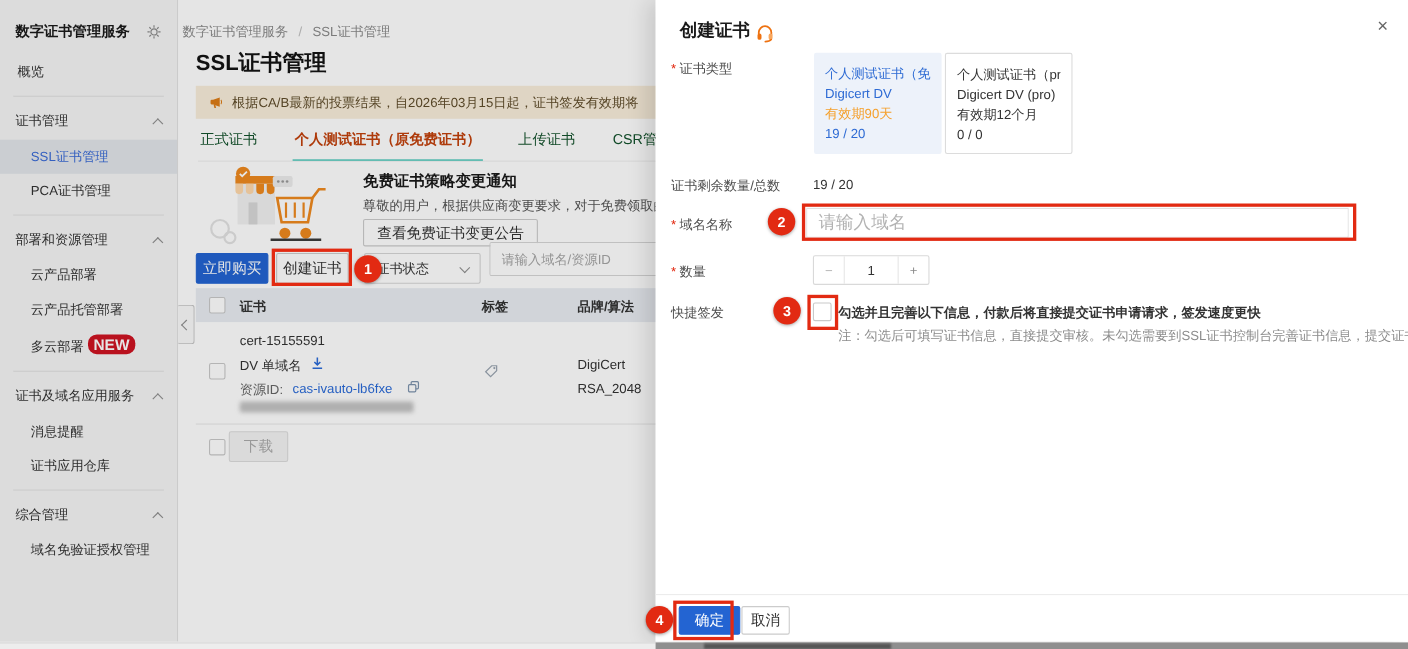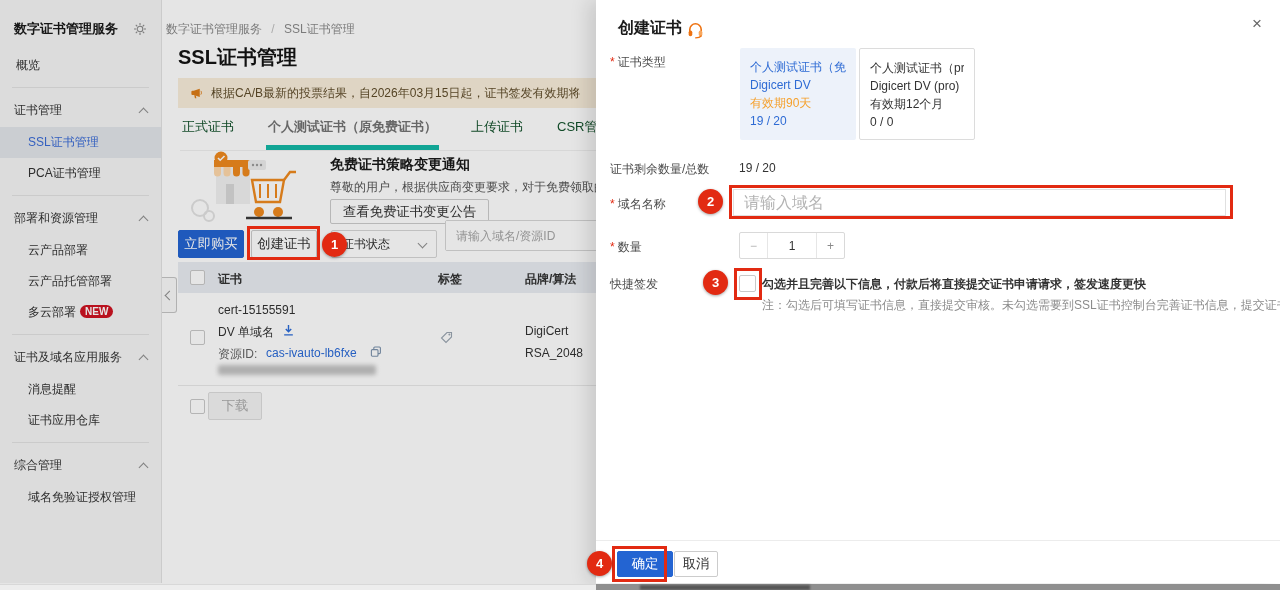--- a/index.html
+++ b/index.html
@@ -11,37 +11,37 @@
   
   .sidebar{position:absolute;left:0;top:0;width:162px;height:583px;background:#f5f5f5;border-right:1px solid #e2e2e2;z-index:1}
   .sb-head{display:flex;justify-content:space-between;align-items:center;padding:20px 14px 2px}
   .sb-title{font-size:13px;font-weight:700;color:#1a1a1a}
   .sb-item{padding:7px 16px;color:#333;white-space:nowrap}
   .sb-item.top{margin-top:10px}
   .sb-item.child{padding-left:28px}
   .sb-item.active{background:#e3e6ea;color:#3a6bd6}
   .sb-group{display:flex;justify-content:space-between;align-items:center;padding:8px 14px;color:#333;white-space:nowrap}
   .sb-div{height:1px;background:#e3e3e3;margin:6px 12px}
-  .pill{display:inline-block;background:#cf1322;color:#fff;font-size:10px;font-weight:700;border-radius:8px;padding:1px 5px;margin-left:4px;vertical-align:1px}
+  .pill{display:inline-block;background:#cf1322;color:#fff;font-size:14px;font-weight:700;border-radius:8px;padding:1px 5px;margin-left:4px;vertical-align:1px}
   .chev{display:inline-block;width:7px;height:7px;border-right:1.4px solid #8f8f8f;border-bottom:1.4px solid #8f8f8f}
   .chev.up{transform:rotate(-135deg);margin-top:4px}
   .chev.down{transform:rotate(45deg);margin-bottom:2px}
   .chev.left{transform:rotate(135deg)}
   .handle{position:absolute;left:162px;top:277px;width:15px;height:36px;background:#fafafa;border:1px solid #c6c6c6;border-left:none;border-radius:0 3px 3px 0;display:flex;align-items:center;justify-content:center;z-index:2}
 
   
   .main{position:absolute;left:162px;top:0;width:1118px;height:583px;background:#fff;z-index:1}
   .crumb{position:absolute;left:4px;top:21px;color:#8a8a8a}
   .crumb .sep{color:#c0c0c0;margin:0 6px}
   .page-title{position:absolute;left:16px;top:44px;font-size:20px;font-weight:700;color:#141414}
   .banner{position:absolute;left:16px;top:78px;width:980px;height:30px;background:#f9eedb;display:flex;align-items:center;padding:0 12px;color:#5f4c2a}
   .banner svg{margin-right:8px;flex:0 0 auto}
   .tabs{position:absolute;left:18px;top:114px;width:960px;border-bottom:1px solid #f0f0f0;display:flex;gap:30px;font-size:13px}
   .tab{padding:4px 2px 9px;color:#14532d;white-space:nowrap}
-  .tab.active{color:#737373;font-weight:700;border-bottom:5px solid #14b8a6}
+  .tab.active{color:#c2410c;font-weight:700;border-bottom:1px solid #14b8a6}
   .notice-title{position:absolute;left:168px;top:156px;font-size:14px;font-weight:700;color:#1a1a1a}
   .notice-body{position:absolute;left:168px;top:179px;color:#555;white-space:nowrap}
   .btn{display:flex;align-items:center;justify-content:center;border:1px solid #ccc;background:#fff;border-radius:2px;color:#333;cursor:pointer;white-space:nowrap}
   .btn.primary{background:#2364d2;border-color:#2364d2;color:#fff}
   .btn.disabled{background:#f3f3f3;border-color:#ddd;color:#ababab}
   .notice-btn{position:absolute;left:168px;top:199px;height:25px;padding:0 12px}
   .buy-btn{position:absolute;left:16px;top:230px;width:66px;height:28px}
   .create-btn{position:absolute;left:89px;top:230px;width:66px;height:28px}
   .select{position:absolute;left:169px;top:230px;width:106px;height:28px;border:1px solid #d6d6d6;border-radius:2px;background:#fff;display:flex;align-items:center;justify-content:space-between;padding:0 10px}
   .search{position:absolute;left:283px;top:220px;width:200px;height:31px;border:1px solid #d6d6d6;border-radius:2px;background:#fef9c3}

